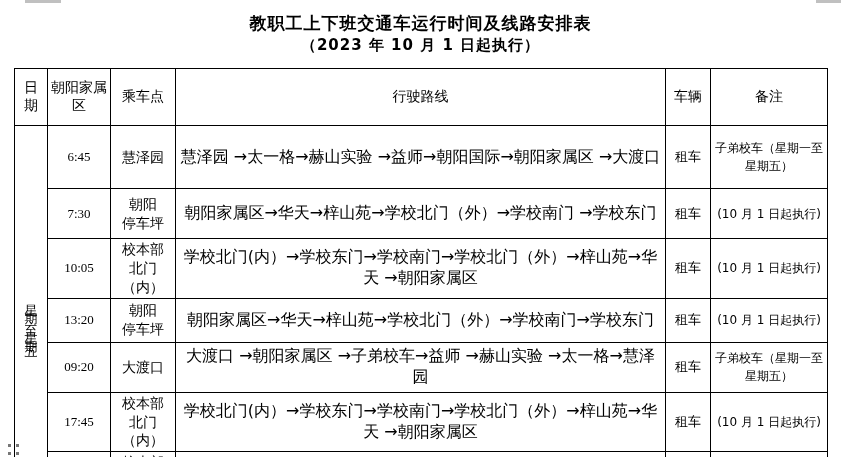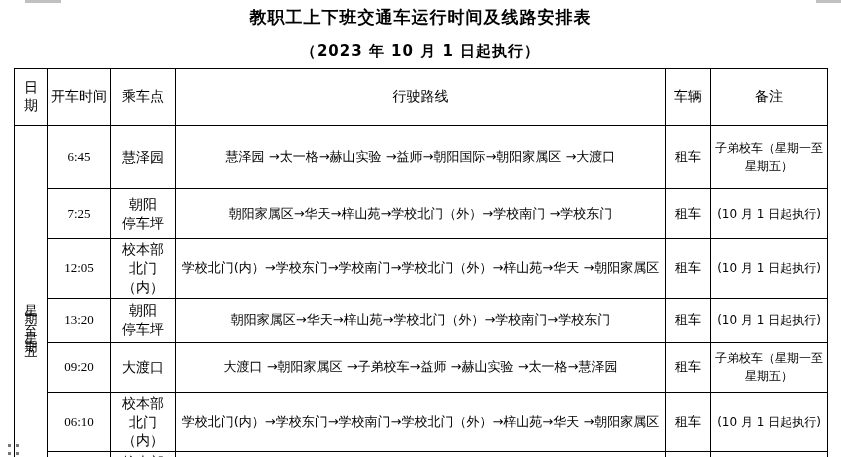--- a/index.html
+++ b/index.html
@@ -1,39 +1,39 @@
 <!DOCTYPE html>
 <html><head>
 <meta charset="utf-8">
 <style>
   html,body{margin:0;padding:0;background:#fff;}
   body{
     width:841px;height:457px;position:relative;overflow:hidden;
     font-family:"DejaVu Sans","Liberation Sans",sans-serif;color:#000;
   }
   .doc-title{
-    position:absolute;top:6px;left:0;width:100%;text-align:center;
+    position:absolute;top:12px;left:0;width:100%;text-align:center;
     font-size:17px;font-weight:bold;letter-spacing:1px;
   }
   .doc-subtitle{
-    position:absolute;top:42px;left:0;width:100%;text-align:center;
+    position:absolute;top:36px;left:0;width:100%;text-align:center;
     font-size:15px;font-weight:bold;letter-spacing:1px;
   }
   table.schedule{
     position:absolute;left:14px;top:68px;width:813px;
     border-collapse:collapse;table-layout:fixed;
   }
   table.schedule td,table.schedule th{
     border:1px solid #000;text-align:center;vertical-align:middle;
     padding:1px 3px;font-weight:normal;overflow:hidden;
   }
   th.hdr{font-size:14px;}
   td.time-cell{font-size:13px;font-family:Liberation Serif, serif;}
   td.stop-cell{font-size:14px;white-space:pre-line;line-height:1.35;}
-  td.route-cell{font-size:13px;}
+  td.route-cell{font-size:16px;}
   td.vehicle-cell{font-size:13px;}
   td.remark-cell{font-size:12px;line-height:1.5;}
   td.date-cell{
     font-size:13px;vertical-align:middle;padding:0;
   }
   .vtext{
     writing-mode:vertical-lr;text-orientation:upright;
     letter-spacing:7px;margin:0 auto;line-height:1;display:block;
   }
   
@@ -61,46 +61,46 @@
     <col style="width:33px">
       <col style="width:63px">
       <col style="width:65px">
     <col style="width:490px">
       <col style="width:45px">
       <col style="width:117px">
   </colgroup>
   <tbody>
     <tr style="height:57px">
       <th class="hdr">日期</th>
-      <th class="hdr">开车时间</th>
+      <th class="hdr">朝阳家属区</th>
       <th class="hdr">乘车点</th>
       <th class="hdr">行驶路线</th>
       <th class="hdr">车辆</th>
       <th class="hdr">备注</th>
     </tr>
     <tr style="height:63px">
       <td class="date-cell" rowspan="7">
           <span class="vtext">星期一至星期五</span>
         </td>
       <td class="time-cell">6:45</td>
       <td class="stop-cell">慧泽园</td>
       <td class="route-cell">慧泽园 →太一格→赫山实验 →益师→朝阳国际→朝阳家属区 →大渡口</td>
       <td class="vehicle-cell">租车</td>
       <td class="remark-cell">子弟校车（星期一至星期五）</td>
     </tr>
     <tr style="height:50px">
-      <td class="time-cell">7:25</td>
+      <td class="time-cell">7:30</td>
       <td class="stop-cell">朝阳
 停车坪</td>
       <td class="route-cell">朝阳家属区→华天→梓山苑→学校北门（外）→学校南门 →学校东门</td>
       <td class="vehicle-cell">租车</td>
       <td class="remark-cell">(10 月 1 日起执行)</td>
     </tr>
     <tr style="height:42px">
-      <td class="time-cell">12:05</td>
+      <td class="time-cell">10:05</td>
       <td class="stop-cell">校本部
 北门（内）</td>
       <td class="route-cell">学校北门(内）→学校东门→学校南门→学校北门（外）→梓山苑→华天 →朝阳家属区</td>
       <td class="vehicle-cell">租车</td>
       <td class="remark-cell">(10 月 1 日起执行)</td>
     </tr>
     <tr style="height:44px">
       <td class="time-cell">13:20</td>
       <td class="stop-cell">朝阳
 停车坪</td>
@@ -109,21 +109,21 @@
       <td class="remark-cell">(10 月 1 日起执行)</td>
     </tr>
     <tr style="height:50px">
       <td class="time-cell">09:20</td>
       <td class="stop-cell">大渡口</td>
       <td class="route-cell">大渡口 →朝阳家属区 →子弟校车→益师 →赫山实验 →太一格→慧泽园</td>
       <td class="vehicle-cell">租车</td>
       <td class="remark-cell">子弟校车（星期一至星期五）</td>
     </tr>
     <tr style="height:44px">
-      <td class="time-cell">06:10</td>
+      <td class="time-cell">17:45</td>
       <td class="stop-cell">校本部
 北门（内）</td>
       <td class="route-cell">学校北门(内）→学校东门→学校南门→学校北门（外）→梓山苑→华天 →朝阳家属区</td>
       <td class="vehicle-cell">租车</td>
       <td class="remark-cell">(10 月 1 日起执行)</td>
     </tr>
     <tr style="height:43px">
       <td class="time-cell">17:50</td>
       <td class="stop-cell">校本部
 北门（内）</td>

